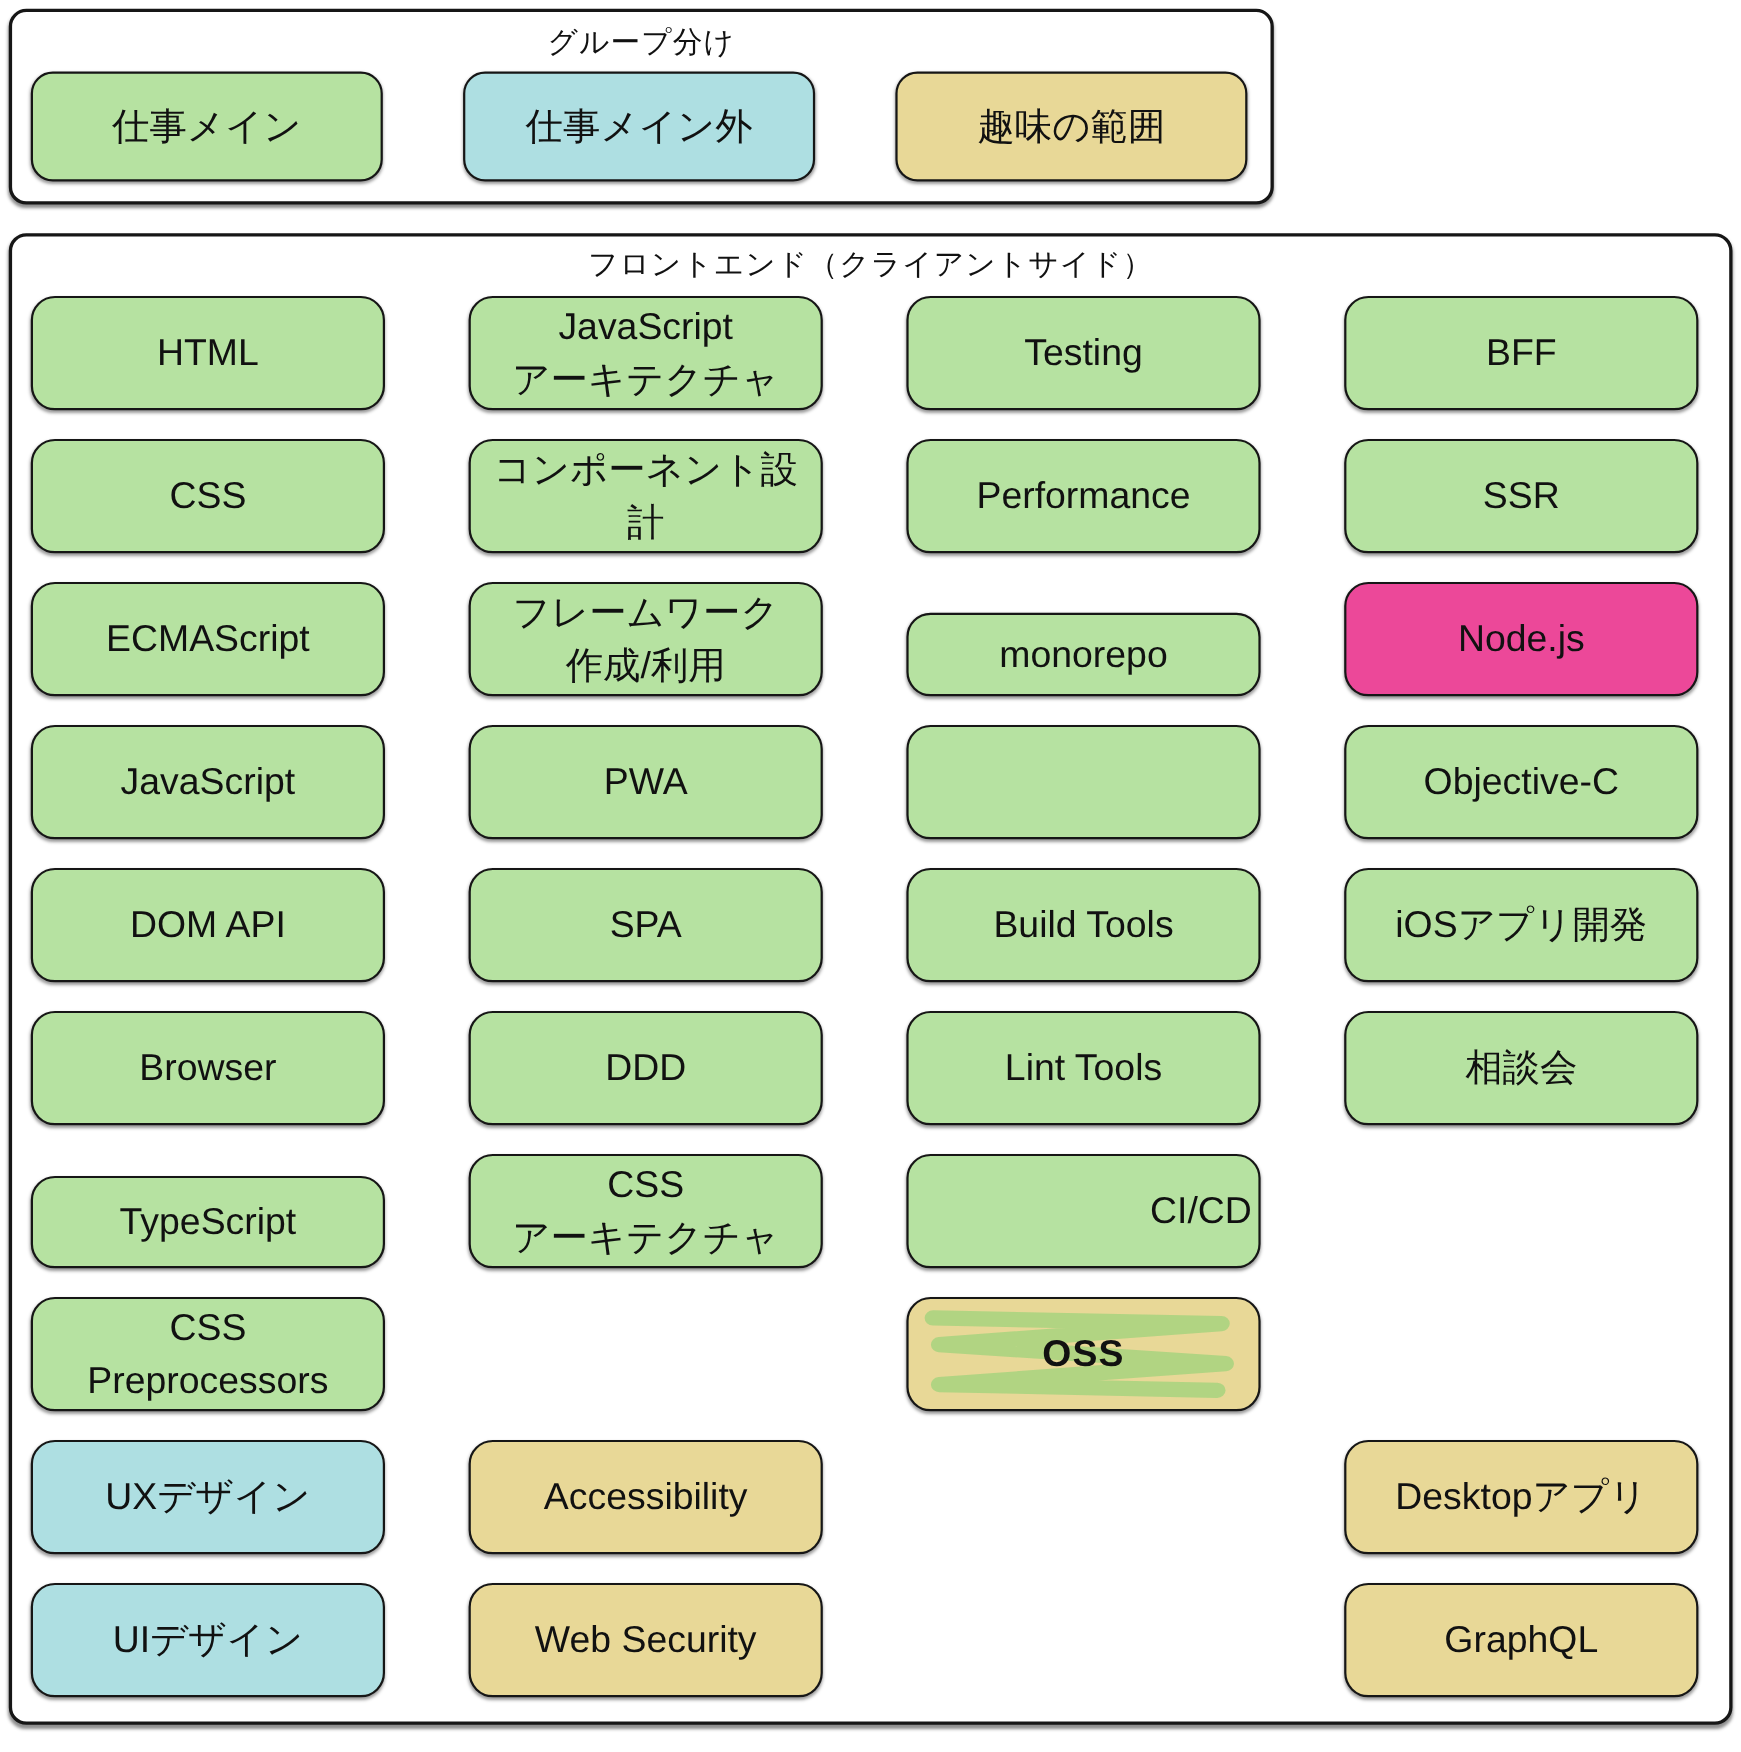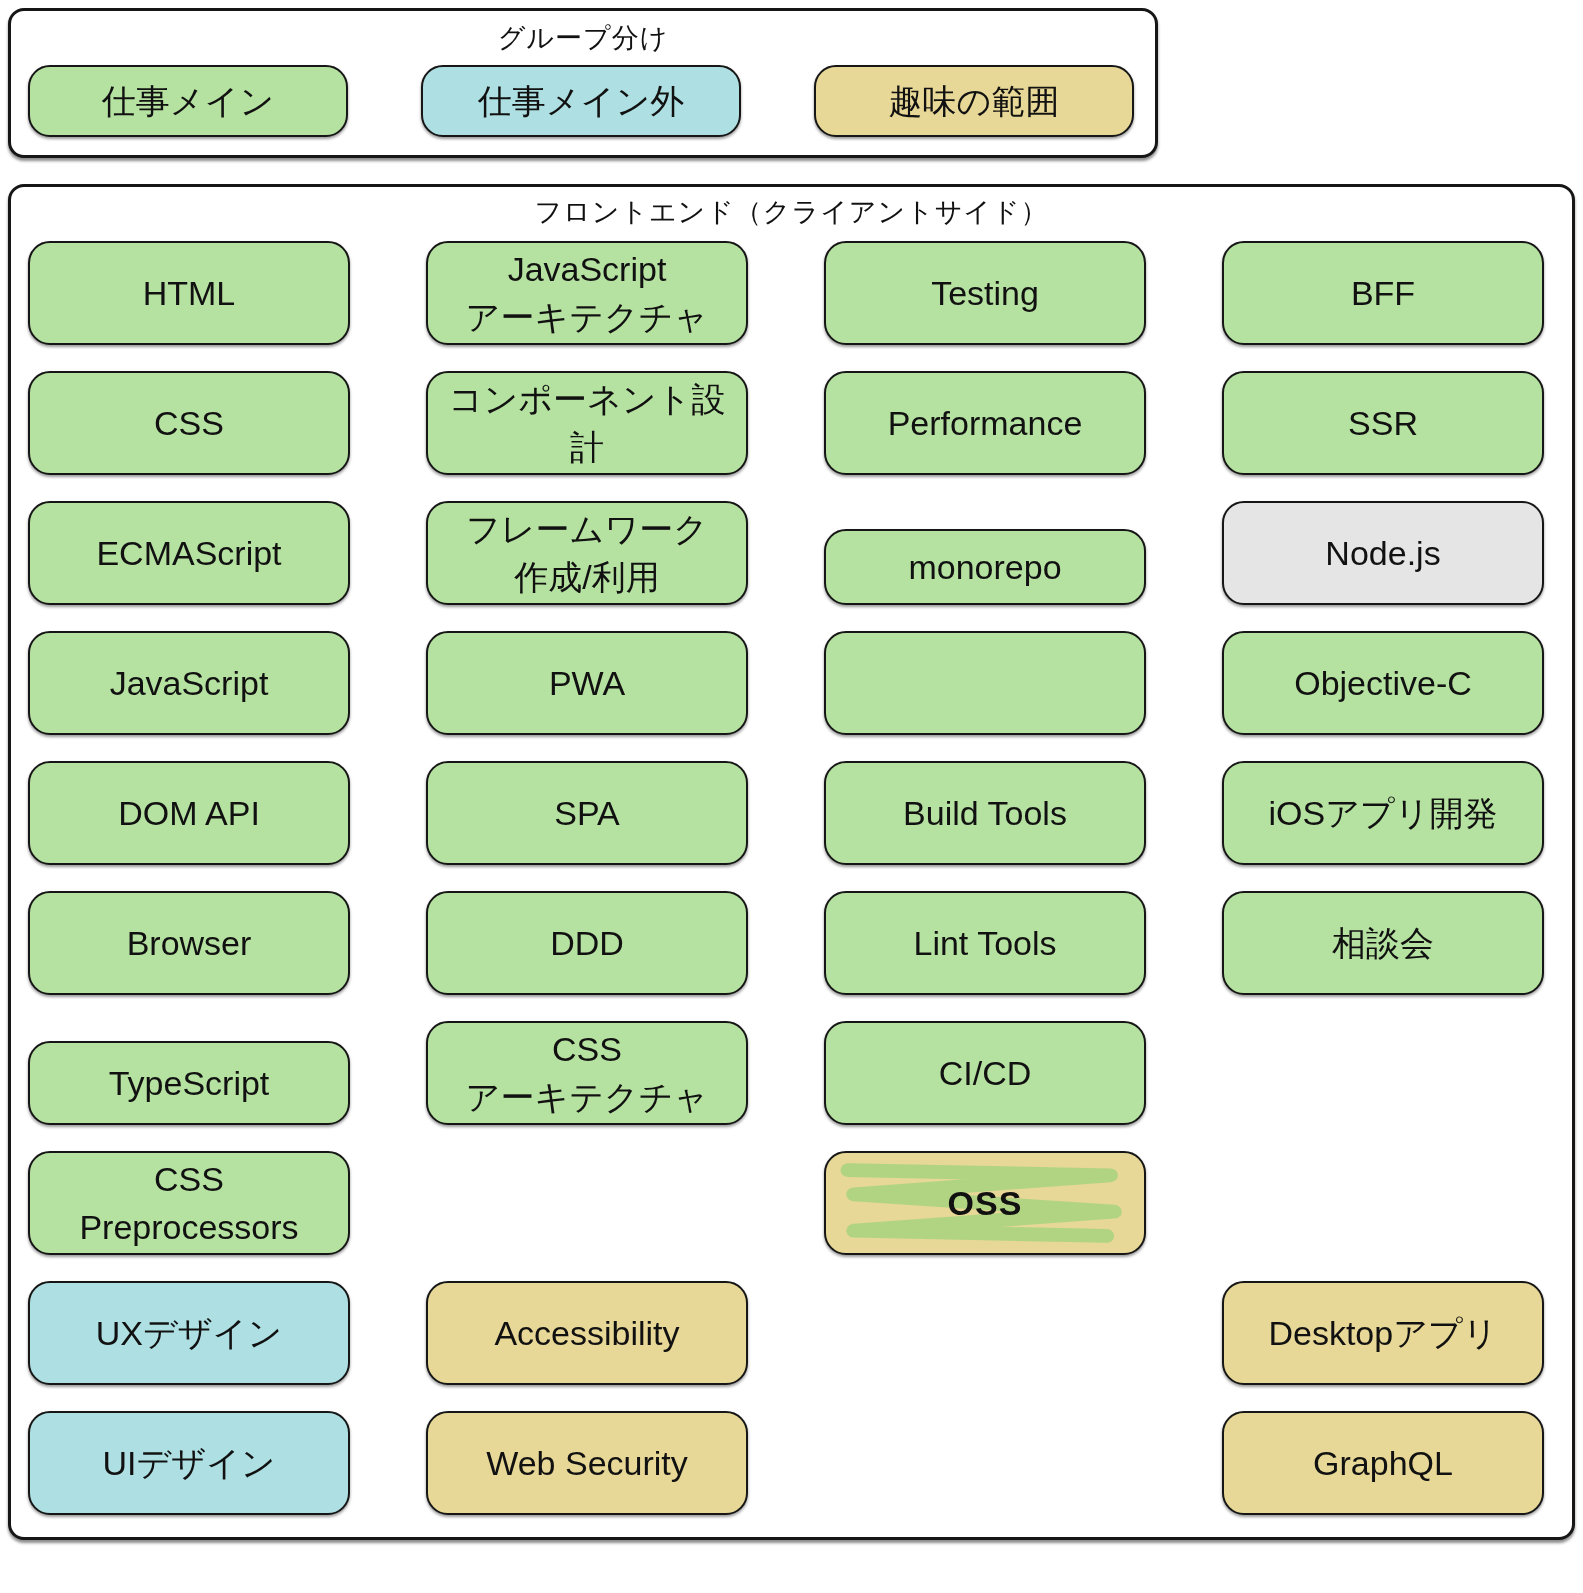--- a/index.html
+++ b/index.html
@@ -22,21 +22,21 @@
     display:grid;grid-template-columns:repeat(4,322px);grid-auto-rows:104px;
     column-gap:76px;row-gap:26px;padding:12px 0 0 17px;
   }
   .box{
     position:relative;box-sizing:border-box;
     border:2.5px solid #161616;border-radius:22px;
     display:flex;align-items:center;justify-content:center;
     text-align:center;font-size:34px;line-height:1.42;white-space:pre-line;
     box-shadow:0 2px 3px rgba(0,0,0,.40);
   }
-  .legend-box{width:320px;height:72px;flex:none;}
+  .legend-box{width:320px;height:100px;flex:none;border-radius:20px;}
   .box-label{position:relative;z-index:1;padding:0 6px;}
   .box.bold .box-label{font-weight:bold;letter-spacing:1px;}
   .scribble{
     position:absolute;left:5px;top:5px;
     width:calc(100% - 10px);height:calc(100% - 10px);z-index:0;
   }
 </style>
 </head>
 <body>
 
@@ -215,21 +215,21 @@
       <polyline points="18,14 292,20 24,42 296,62 24,84 288,90" fill="none" stroke-width="16" opacity="0.8" stroke-linecap="round" stroke-linejoin="round"></polyline>
     </svg>
     <span class="box-label">Build Tools</span>
   </div>
         <div class="box" style="background: rgb(182, 226, 161); grid-area: 6 / 3;">
     <svg class="scribble" viewBox="0 0 322 104" preserveAspectRatio="none" hidden="">
       <polyline points="18,14 292,20 24,42 296,62 24,84 288,90" fill="none" stroke-width="16" opacity="0.8" stroke-linecap="round" stroke-linejoin="round"></polyline>
     </svg>
     <span class="box-label">Lint Tools</span>
   </div>
-        <div class="box" style="background: rgb(182, 226, 161); grid-area: 7 / 3;">
+        <div class="box" style="background: rgb(182, 226, 161); grid-area: 7 / 3; justify-content: flex-end;">
     <svg class="scribble" viewBox="0 0 322 104" preserveAspectRatio="none" hidden="">
       <polyline points="18,14 292,20 24,42 296,62 24,84 288,90" fill="none" stroke-width="16" opacity="0.8" stroke-linecap="round" stroke-linejoin="round"></polyline>
     </svg>
     <span class="box-label">CI/CD</span>
   </div>
         <div class="box bold" style="background: rgb(232, 216, 151); grid-area: 8 / 3;">
     <svg class="scribble" viewBox="0 0 322 104" preserveAspectRatio="none" hidden="">
       <polyline points="18,14 292,20 24,42 296,62 24,84 288,90" fill="none" stroke-width="16" opacity="0.8" stroke-linecap="round" stroke-linejoin="round" stroke="#a3d37d"></polyline>
     </svg>
     <span class="box-label">OSS</span>
@@ -239,21 +239,21 @@
       <polyline points="18,14 292,20 24,42 296,62 24,84 288,90" fill="none" stroke-width="16" opacity="0.8" stroke-linecap="round" stroke-linejoin="round"></polyline>
     </svg>
     <span class="box-label">BFF</span>
   </div>
         <div class="box" style="background: rgb(182, 226, 161); grid-area: 2 / 4;">
     <svg class="scribble" viewBox="0 0 322 104" preserveAspectRatio="none" hidden="">
       <polyline points="18,14 292,20 24,42 296,62 24,84 288,90" fill="none" stroke-width="16" opacity="0.8" stroke-linecap="round" stroke-linejoin="round"></polyline>
     </svg>
     <span class="box-label">SSR</span>
   </div>
-        <div class="box" style="background: #e5e5e5; grid-area: 3 / 4;">
+        <div class="box" style="background: #ec4899; grid-area: 3 / 4;">
     <svg class="scribble" viewBox="0 0 322 104" preserveAspectRatio="none" hidden="">
       <polyline points="18,14 292,20 24,42 296,62 24,84 288,90" fill="none" stroke-width="16" opacity="0.8" stroke-linecap="round" stroke-linejoin="round"></polyline>
     </svg>
     <span class="box-label">Node.js</span>
   </div>
         <div class="box" style="background: rgb(182, 226, 161); grid-area: 4 / 4;">
     <svg class="scribble" viewBox="0 0 322 104" preserveAspectRatio="none" hidden="">
       <polyline points="18,14 292,20 24,42 296,62 24,84 288,90" fill="none" stroke-width="16" opacity="0.8" stroke-linecap="round" stroke-linejoin="round"></polyline>
     </svg>
     <span class="box-label">Objective-C</span>

